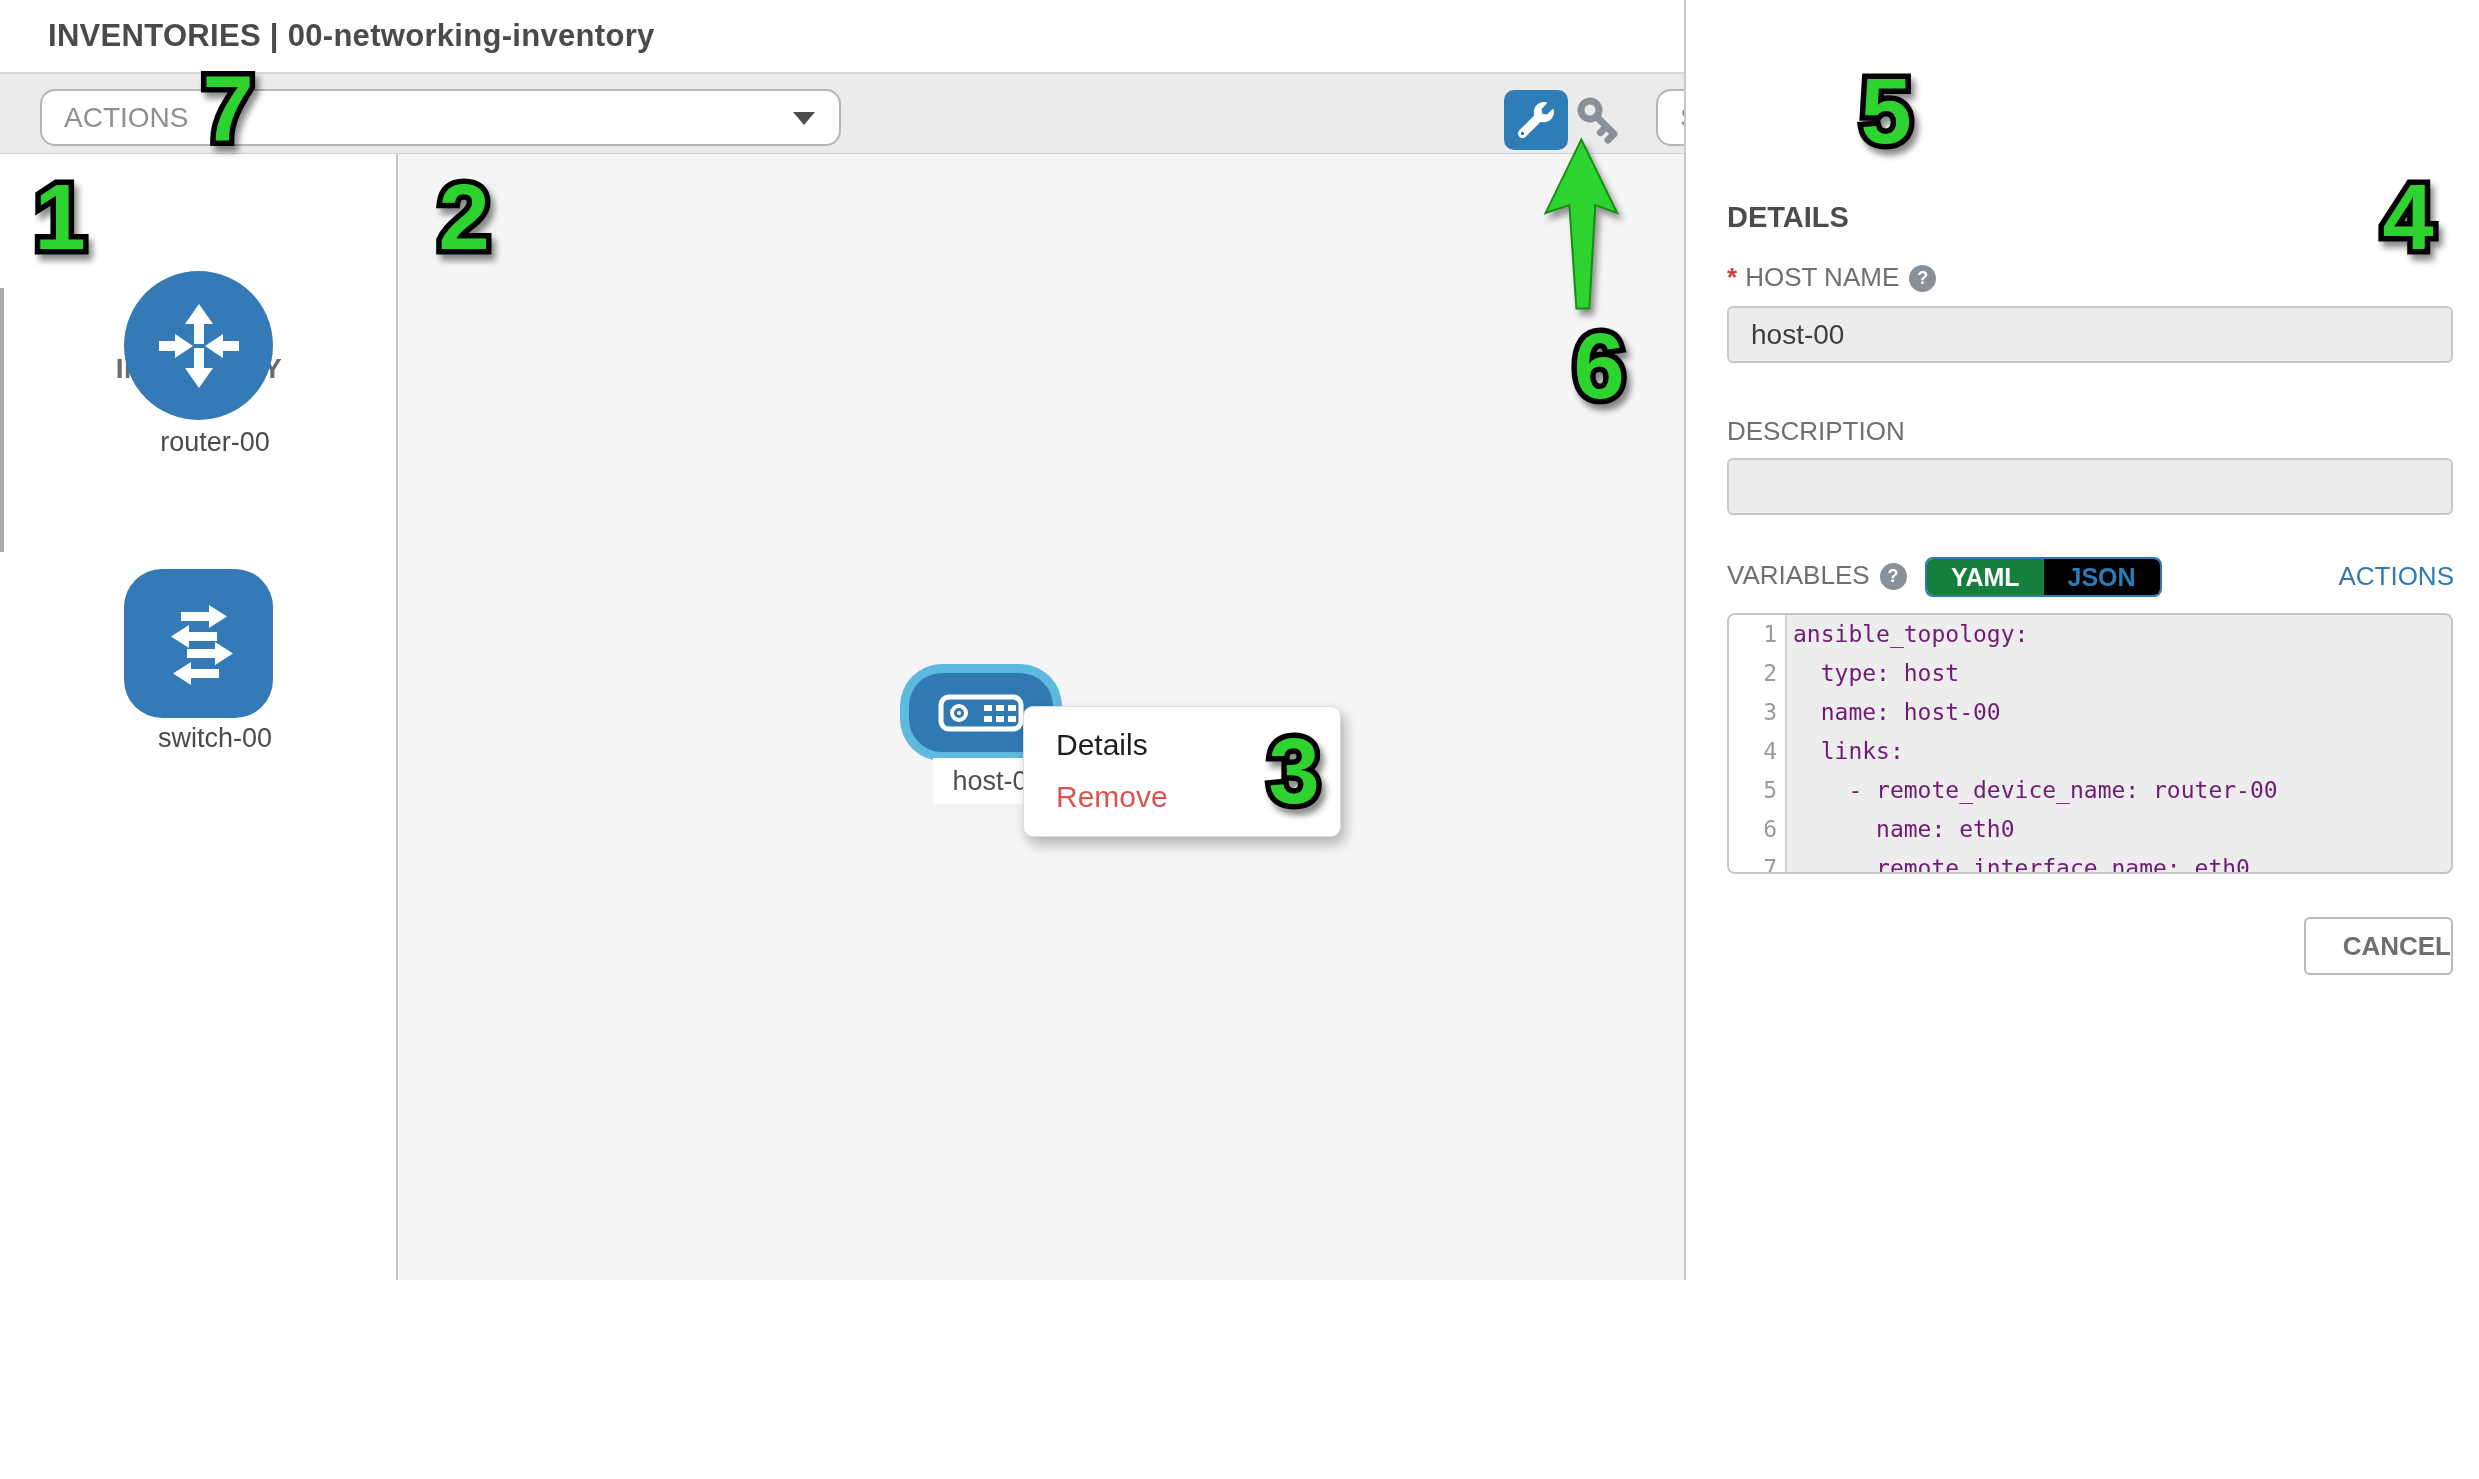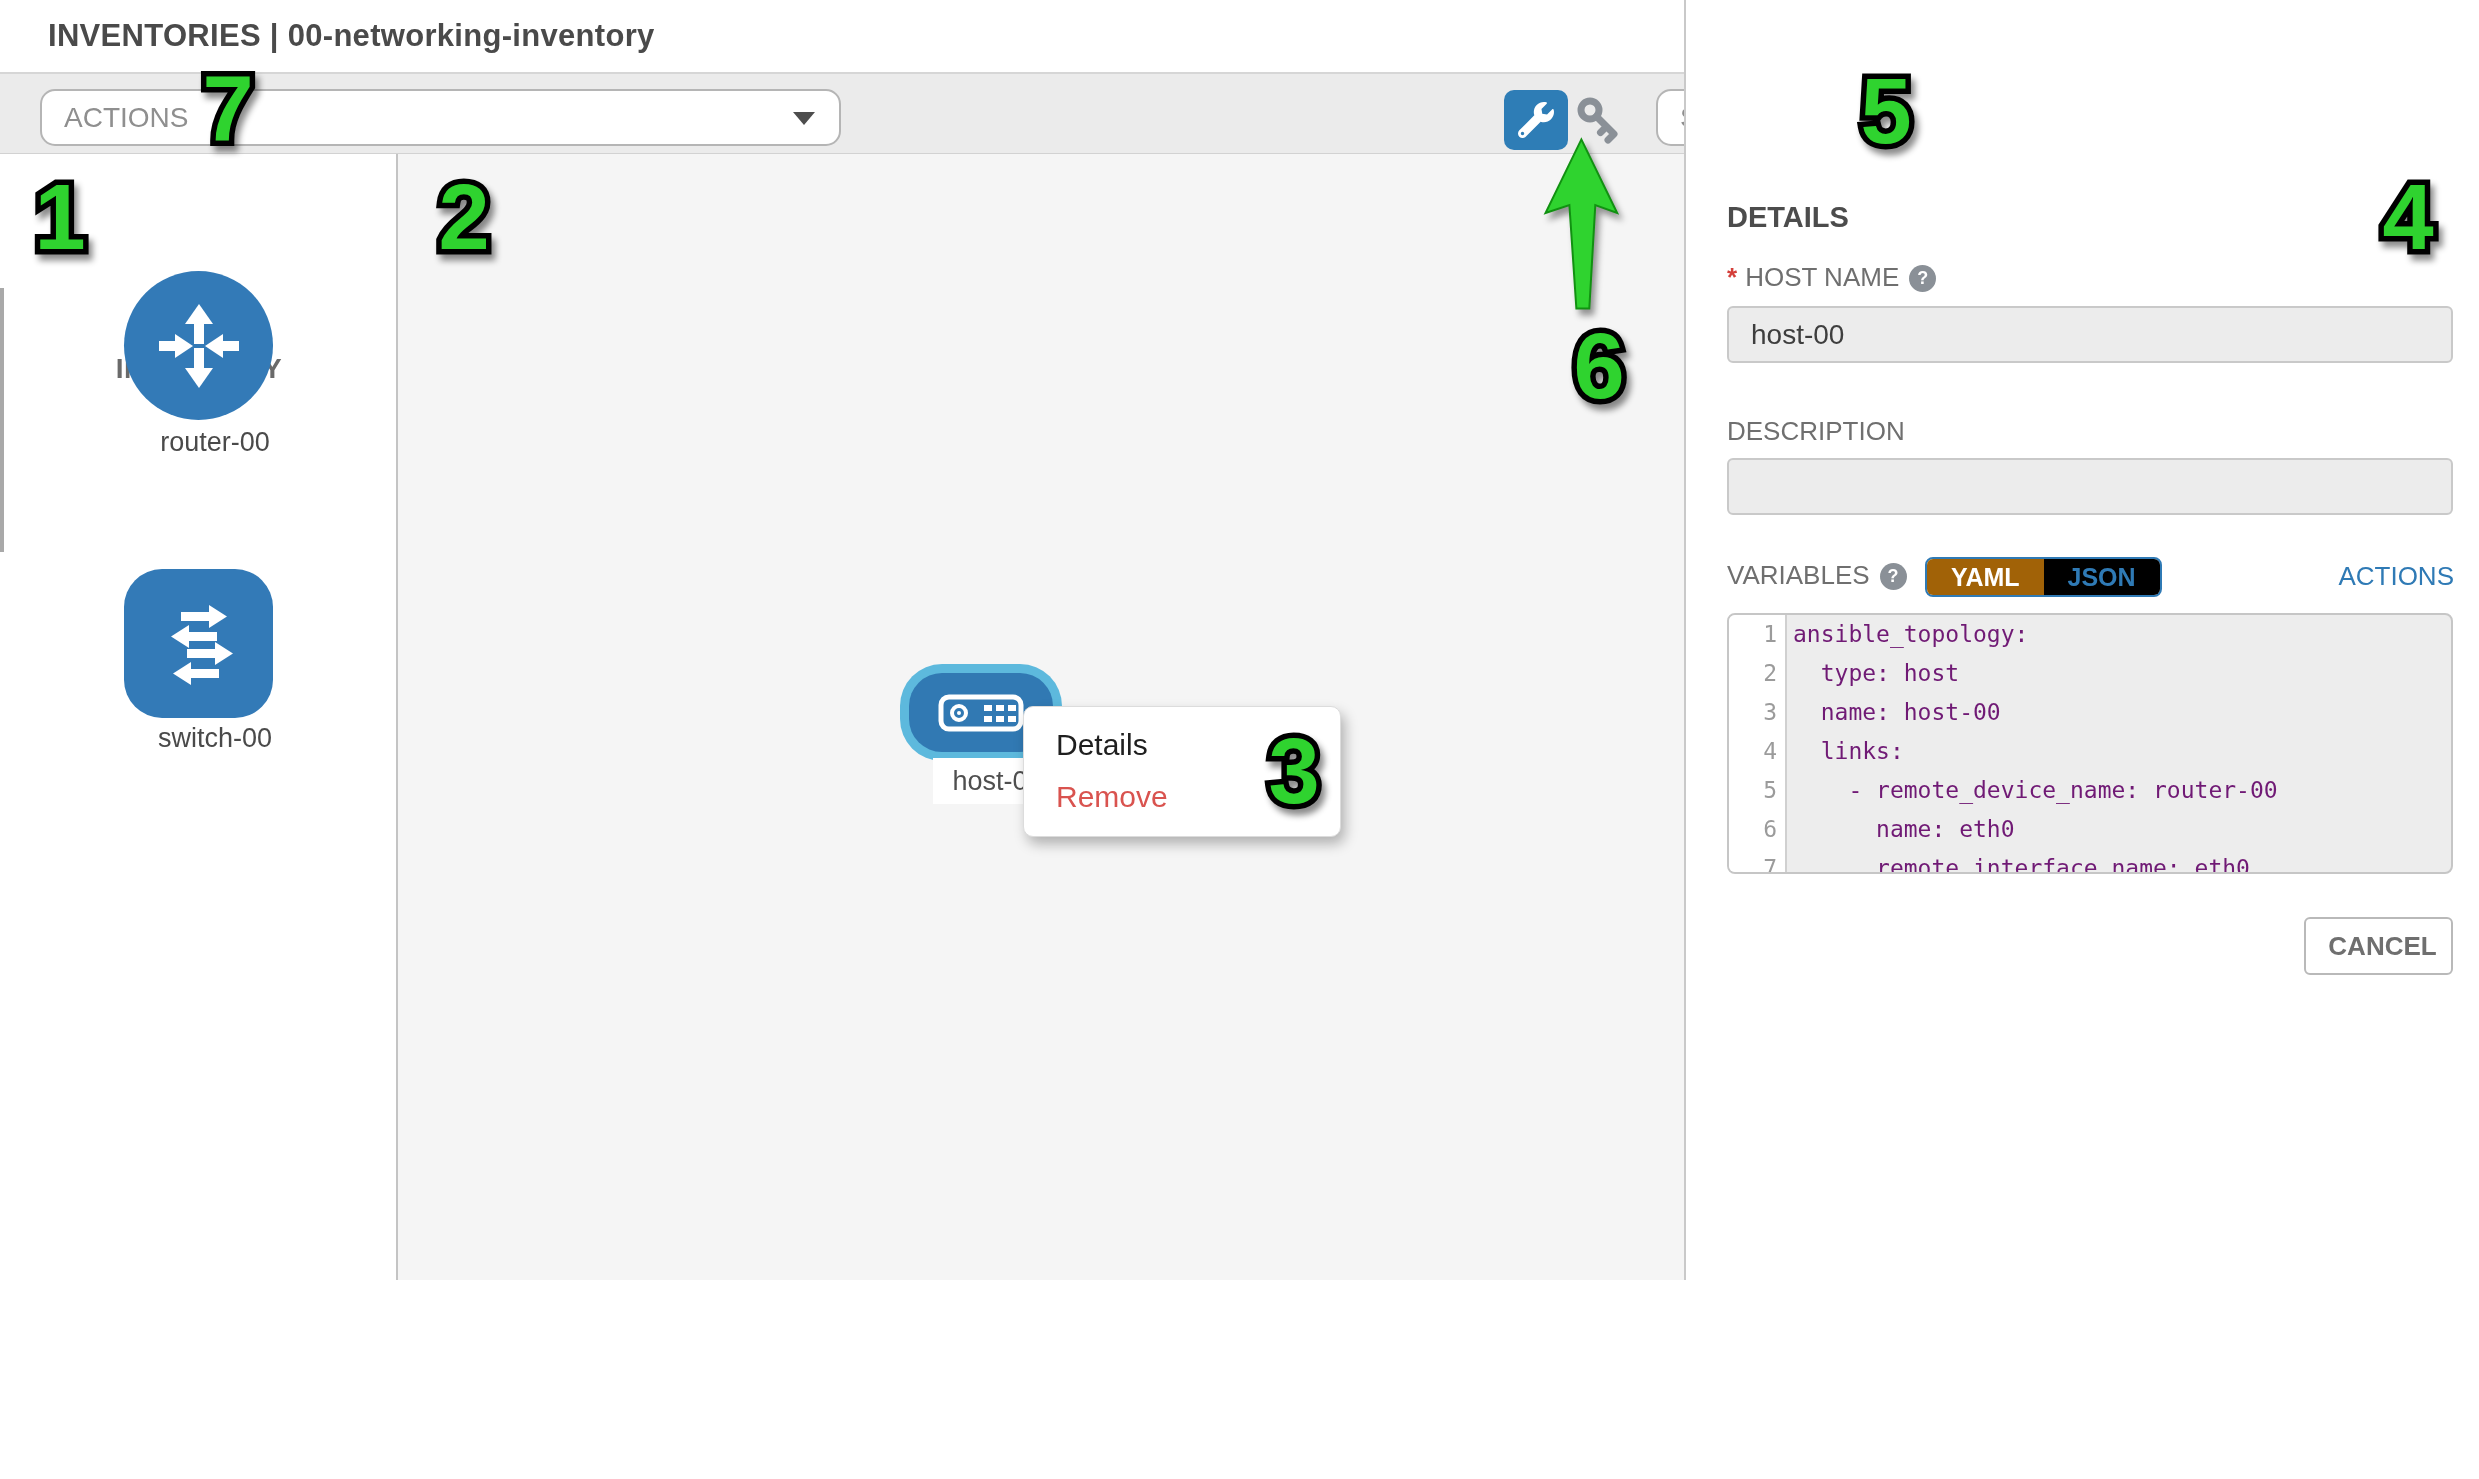--- a/index.html
+++ b/index.html
@@ -52,30 +52,30 @@
   .zoom-thumb { position:absolute; left:174px; top:40px; width:40px; height:40px; background:#337ab7; border-radius:50%; cursor:grab; }
 
   
   .dp-title { position:absolute; left:1727px; top:201px; font-size:29px; font-weight:700; color:#4c4c4c; }
   .fld-label { position:absolute; font-size:26px; color:#6f6f6f; }
   .req-star { color:#d43f3a; font-weight:700; margin-right:8px; }
   .help-circle { display:inline-block; width:27px; height:27px; background:#8a9097; border-radius:50%; color:#fff; font-size:18px; font-weight:700; text-align:center; line-height:27px; vertical-align:2px; margin-left:10px; cursor:pointer; }
   .text-input { position:absolute; left:1727px; width:726px; height:57px; background:#ececec; border:2px solid #c9c9c9; border-radius:6px; font-size:28px; color:#3e3e3e; padding-left:22px; line-height:53px; }
   .toggle-group { position:absolute; left:1925px; top:557px; height:40px; border:2px solid #2f7ab5; border-radius:8px; overflow:hidden; display:flex; }
   .toggle-opt { height:36px; line-height:36px; padding:0 24px; font-size:25px; font-weight:700; cursor:pointer; }
-  .toggle-on { background:#a16207; color:#fff; }
+  .toggle-on { background:#15803d; color:#fff; }
   .toggle-off { background:#000000; color:#2f7ab5; }
   .expand-link { position:absolute; left:2155px; top:561px; width:299px; text-align:right; font-size:26px; color:#2f7ab5; cursor:pointer; }
 
   .editor { position:absolute; left:1727px; top:613px; width:726px; height:261px; border:2px solid #c6c6c6; border-radius:8px; overflow:hidden; background:#ededed; font-family:"DejaVu Sans Mono", monospace; font-size:23px; }
   .ed-row { display:flex; height:39px; line-height:39px; }
   .ed-gutter { width:58px; background:#fff; border-right:2px solid #d0d0d0; color:#9b9b9b; text-align:right; padding-right:8px; flex:none; }
   .ed-code { flex:1; color:#701a75; white-space:pre; padding-left:6px; }
 
-  .cancel-btn { position:absolute; left:2304px; top:917px; width:149px; height:58px; background:#fff; border:2px solid #b9b9b9; border-radius:6px; font-size:26px; font-weight:700; color:#6f6f6f; text-align:center; line-height:54px; cursor:pointer;padding-left:8px; }
+  .cancel-btn { position:absolute; left:2304px; top:917px; width:149px; height:58px; background:#fff; border:2px solid #b9b9b9; border-radius:6px; font-size:26px; font-weight:700; color:#6f6f6f; text-align:right; line-height:54px; cursor:pointer;padding-left:8px; }
 
   
   .anno { position:absolute; z-index:50; transform:translate(-50%,-50%); font-size:92px; font-weight:800; color:#2fd32f; -webkit-text-stroke:11px #000; paint-order:stroke fill; filter:drop-shadow(4px 6px 3px rgba(0,0,0,.45)); pointer-events:none; font-family:"Liberation Sans", sans-serif; }
   .anno-arrow { position:absolute; left:0; top:0; z-index:50; pointer-events:none; }
 </style>
 </head>
 <body>
 
 <div id="page">
 

